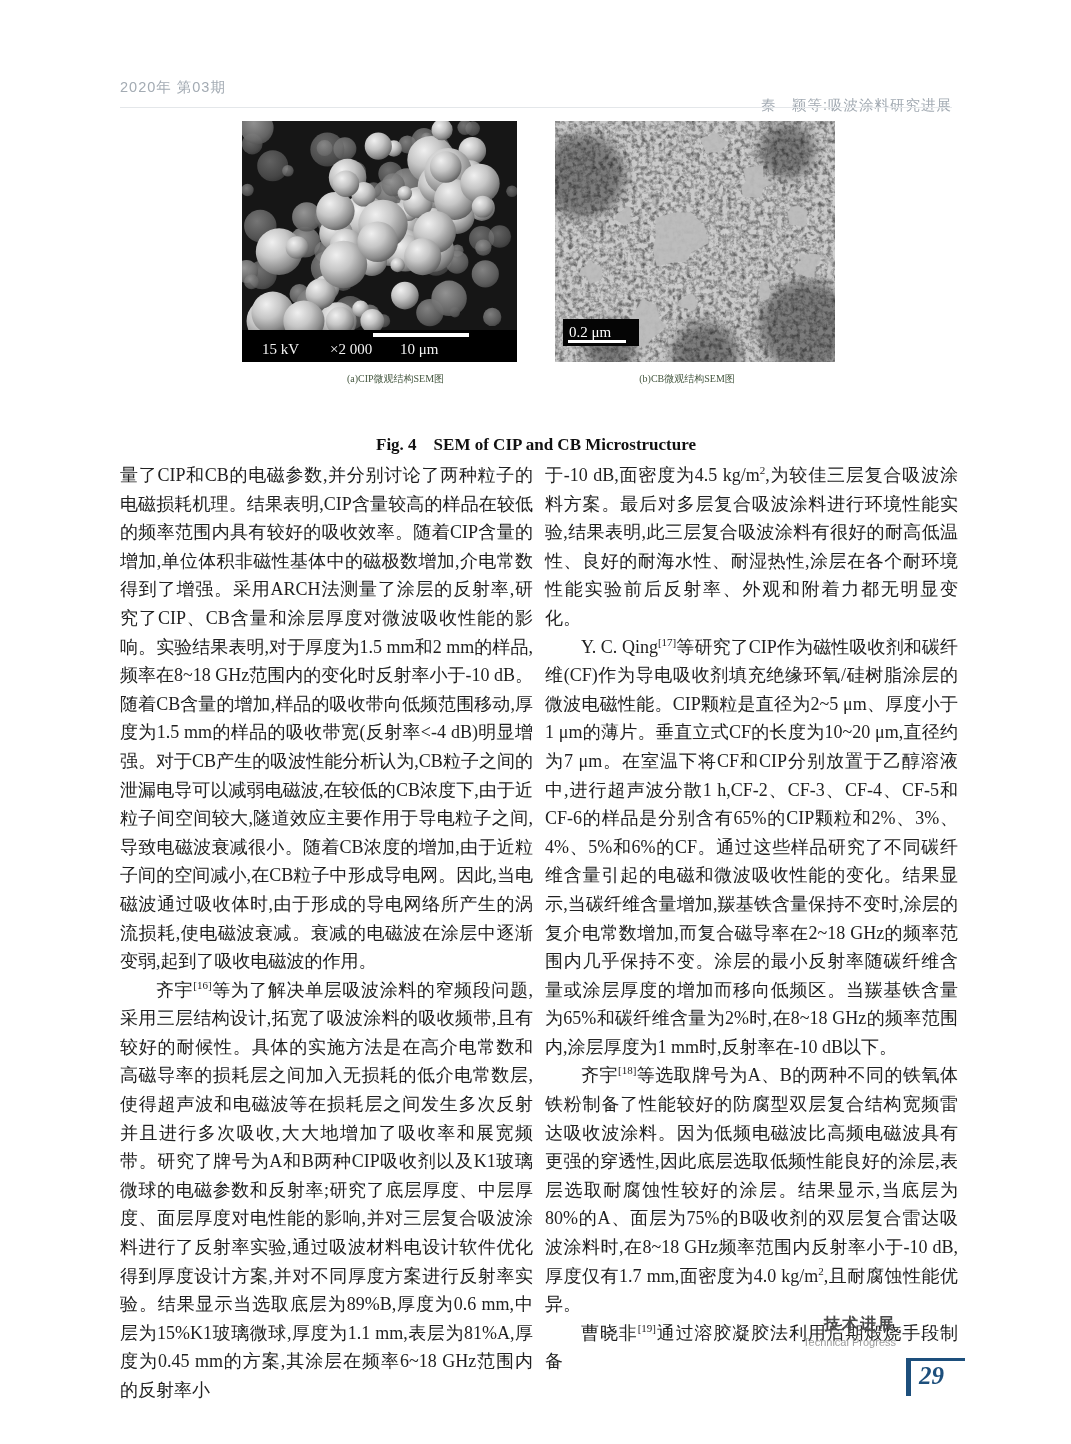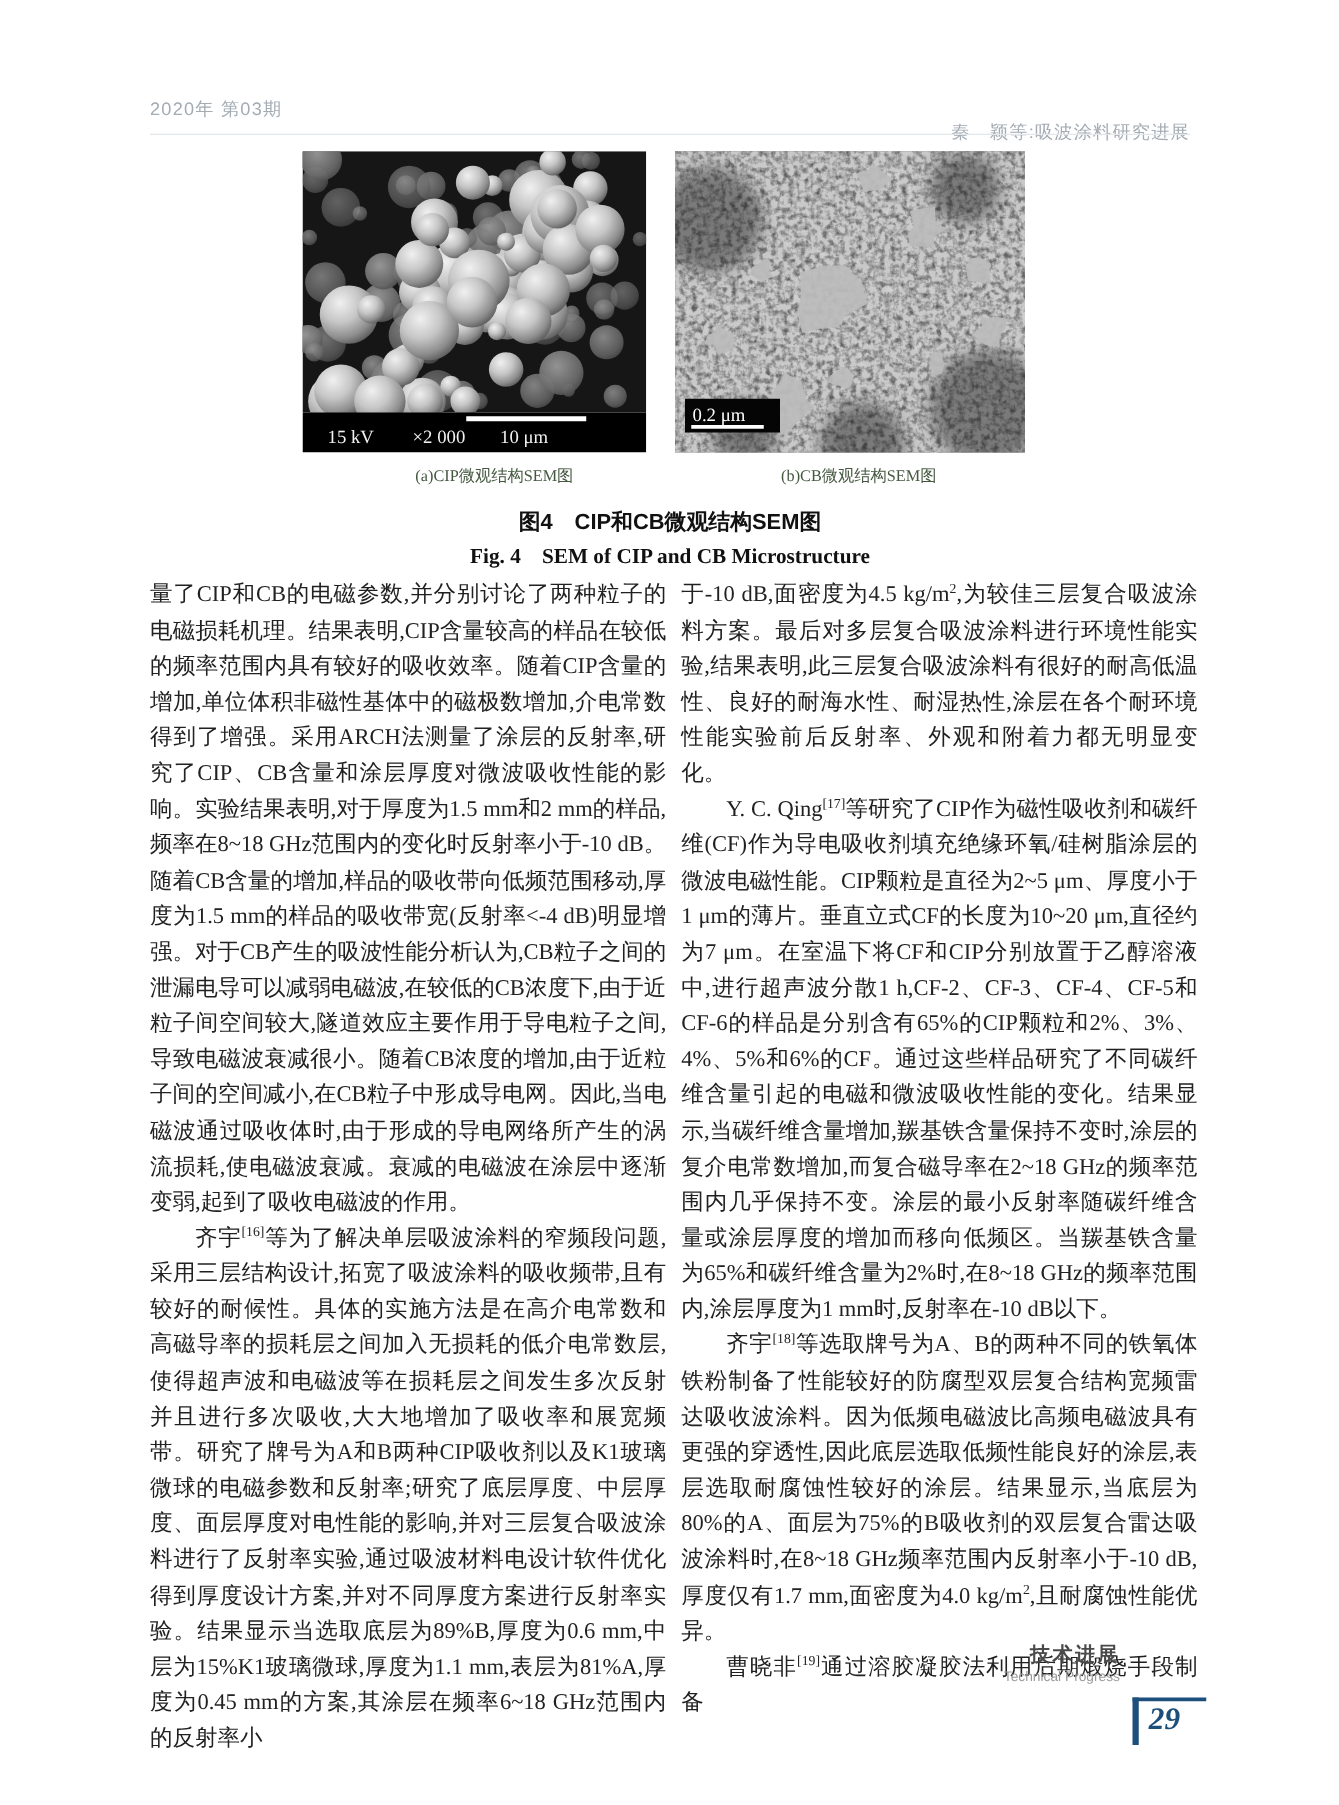--- a/index.html
+++ b/index.html
@@ -10,22 +10,22 @@
   }
   
   .hdr{position:absolute;top:78px;font-family:"Liberation Sans","DejaVu Sans",sans-serif;
        font-size:14.5px;color:#a3abb3;letter-spacing:1px;}
   .hdr-left{left:120px;}
   .hdr-right{right:119px;margin-top:18px;}
   .hdr-rule{position:absolute;top:107px;left:120px;width:832px;height:1px;background:#e4e7ea;}
   
   .sem{position:absolute;top:121px;}
   .sem-left{left:242px;width:275px;height:241px;}
-  .sem-right{left:540px;width:280px;height:301px;text-decoration:underline;}
-  .subcap{position:absolute;top:372px;text-align:center;font-size:13px;color:#44573f;}
+  .sem-right{left:555px;width:280px;height:301px;text-decoration:underline;}
+  .subcap{position:absolute;top:372px;text-align:center;font-size:10px;color:#44573f;}
   .subcap-a{left:258px;width:275px;}
   .subcap-b{left:547px;width:280px;}
   .figcap-zh{position:absolute;top:405px;left:120px;width:832px;text-align:center;
              font-family:"Liberation Sans","DejaVu Sans",sans-serif;font-weight:bold;
              font-size:17.5px;color:#111;}
   .figcap-en{position:absolute;top:433px;left:120px;width:832px;text-align:center;
              font-weight:bold;font-size:17px;color:#111;}
   
   .col{position:absolute;top:461px;width:413px;font-size:18px;line-height:28.6px;
        text-align:justify;color:#212121;}
@@ -255,21 +255,20 @@
         </g>
       <rect x="8" y="198" width="76" height="27" fill="#050505"></rect>
       <text x="14" y="216" fill="#ffffff" font-size="15" font-family="Liberation Serif, DejaVu Serif, serif">0.2 μm</text>
       <rect x="13" y="219" width="58" height="3" fill="#ffffff"></rect>
     </svg>
   </div>
 
   <div class="subcap subcap-a">(a)CIP微观结构SEM图</div>
   <div class="subcap subcap-b">(b)CB微观结构SEM图</div>
 
-  <div class="figcap-zh">图4　CIP和CB微观结构SEM图</div>
   <div class="figcap-en">Fig. 4　SEM of CIP and CB Microstructure</div>
 
   <div class="col col-left">
       <p class="para"><span>量了CIP和CB的电磁参数,并分别讨论了两种粒子的电磁损耗机理。结果表明,CIP含量较高的样品在较低的频率范围内具有较好的吸收效率。随着CIP含量的增加,单位体积非磁性基体中的磁极数增加,介电常数得到了增强。采用ARCH法测量了涂层的反射率,研究了CIP、CB含量和涂层厚度对微波吸收性能的影响。实验结果表明,对于厚度为1.5 mm和2 mm的样品,频率在8~18 GHz范围内的变化时反射率小于-10 dB。随着CB含量的增加,样品的吸收带向低频范围移动,厚度为1.5 mm的样品的吸收带宽(反射率&lt;-4 dB)明显增强。对于CB产生的吸波性能分析认为,CB粒子之间的泄漏电导可以减弱电磁波,在较低的CB浓度下,由于近粒子间空间较大,隧道效应主要作用于导电粒子之间,导致电磁波衰减很小。随着CB浓度的增加,由于近粒子间的空间减小,在CB粒子中形成导电网。因此,当电磁波通过吸收体时,由于形成的导电网络所产生的涡流损耗,使电磁波衰减。衰减的电磁波在涂层中逐渐变弱,起到了吸收电磁波的作用。</span></p>
       <p class="para indent"><span>齐宇</span><sup>[16]</sup><span>等为了解决单层吸波涂料的窄频段问题,采用三层结构设计,拓宽了吸波涂料的吸收频带,且有较好的耐候性。具体的实施方法是在高介电常数和高磁导率的损耗层之间加入无损耗的低介电常数层,使得超声波和电磁波等在损耗层之间发生多次反射并且进行多次吸收,大大地增加了吸收率和展宽频带。研究了牌号为A和B两种CIP吸收剂以及K1玻璃微球的电磁参数和反射率;研究了底层厚度、中层厚度、面层厚度对电性能的影响,并对三层复合吸波涂料进行了反射率实验,通过吸波材料电设计软件优化得到厚度设计方案,并对不同厚度方案进行反射率实验。结果显示当选取底层为89%B,厚度为0.6 mm,中层为15%K1玻璃微球,厚度为1.1 mm,表层为81%A,厚度为0.45 mm的方案,其涂层在频率6~18 GHz范围内的反射率小</span></p>
     </div>
   <div class="col col-right">
       <p class="para"><span>于-10 dB,面密度为4.5 kg/m</span><sup>2</sup><span>,为较佳三层复合吸波涂料方案。最后对多层复合吸波涂料进行环境性能实验,结果表明,此三层复合吸波涂料有很好的耐高低温性、良好的耐海水性、耐湿热性,涂层在各个耐环境性能实验前后反射率、外观和附着力都无明显变化。</span></p>
       <p class="para indent"><span>Y. C. Qing</span><sup>[17]</sup><span>等研究了CIP作为磁性吸收剂和碳纤维(CF)作为导电吸收剂填充绝缘环氧/硅树脂涂层的微波电磁性能。CIP颗粒是直径为2~5 μm、厚度小于1 μm的薄片。垂直立式CF的长度为10~20 μm,直径约为7 μm。在室温下将CF和CIP分别放置于乙醇溶液中,进行超声波分散1 h,CF-2、CF-3、CF-4、CF-5和CF-6的样品是分别含有65%的CIP颗粒和2%、3%、4%、5%和6%的CF。通过这些样品研究了不同碳纤维含量引起的电磁和微波吸收性能的变化。结果显示,当碳纤维含量增加,羰基铁含量保持不变时,涂层的复介电常数增加,而复合磁导率在2~18 GHz的频率范围内几乎保持不变。涂层的最小反射率随碳纤维含量或涂层厚度的增加而移向低频区。当羰基铁含量为65%和碳纤维含量为2%时,在8~18 GHz的频率范围内,涂层厚度为1 mm时,反射率在-10 dB以下。</span></p>
       <p class="para indent"><span>齐宇</span><sup>[18]</sup><span>等选取牌号为A、B的两种不同的铁氧体铁粉制备了性能较好的防腐型双层复合结构宽频雷达吸收波涂料。因为低频电磁波比高频电磁波具有更强的穿透性,因此底层选取低频性能良好的涂层,表层选取耐腐蚀性较好的涂层。结果显示,当底层为80%的A、面层为75%的B吸收剂的双层复合雷达吸波涂料时,在8~18 GHz频率范围内反射率小于-10 dB,厚度仅有1.7 mm,面密度为4.0 kg/m</span><sup>2</sup><span>,且耐腐蚀性能优异。</span></p>

